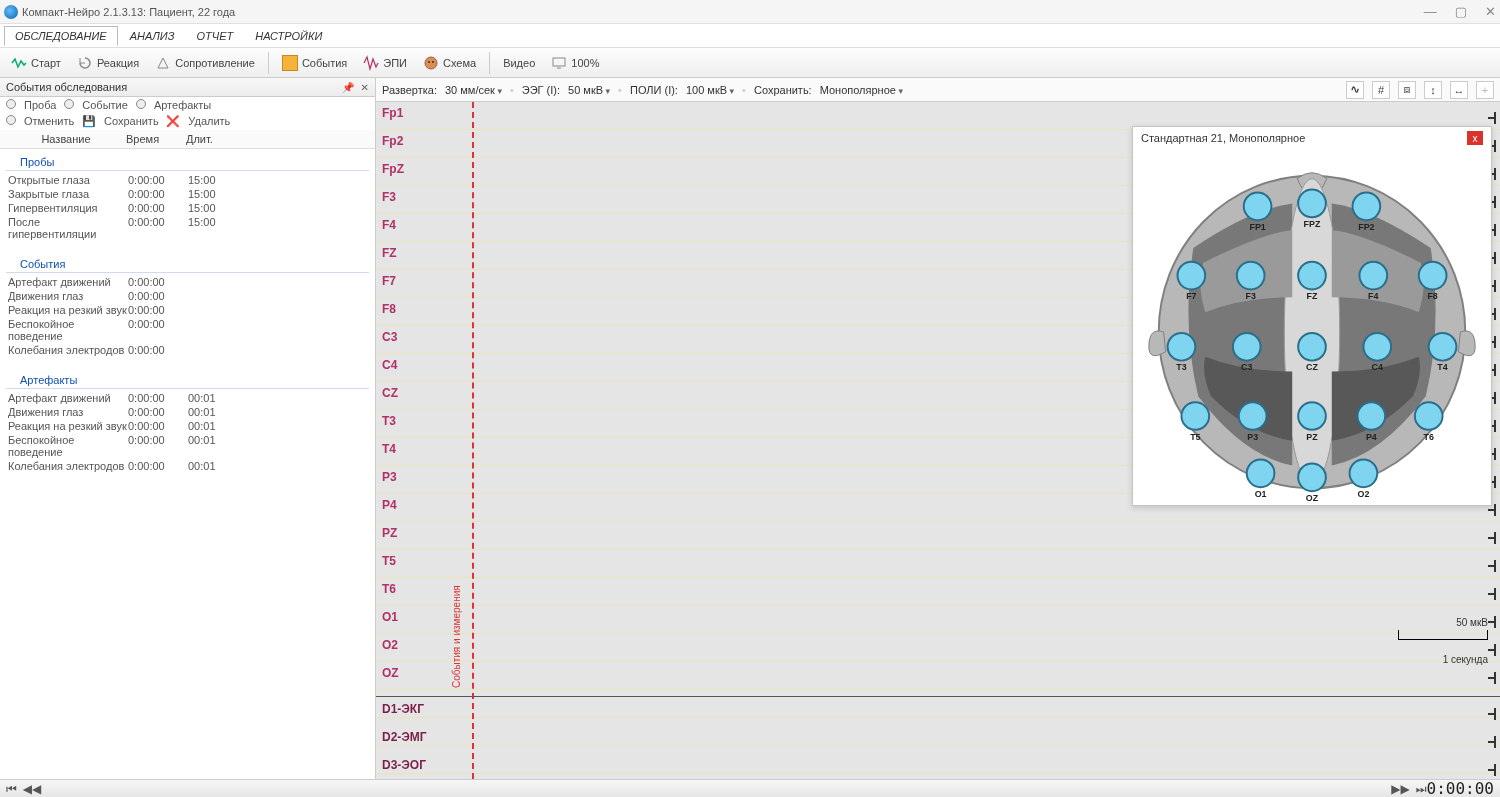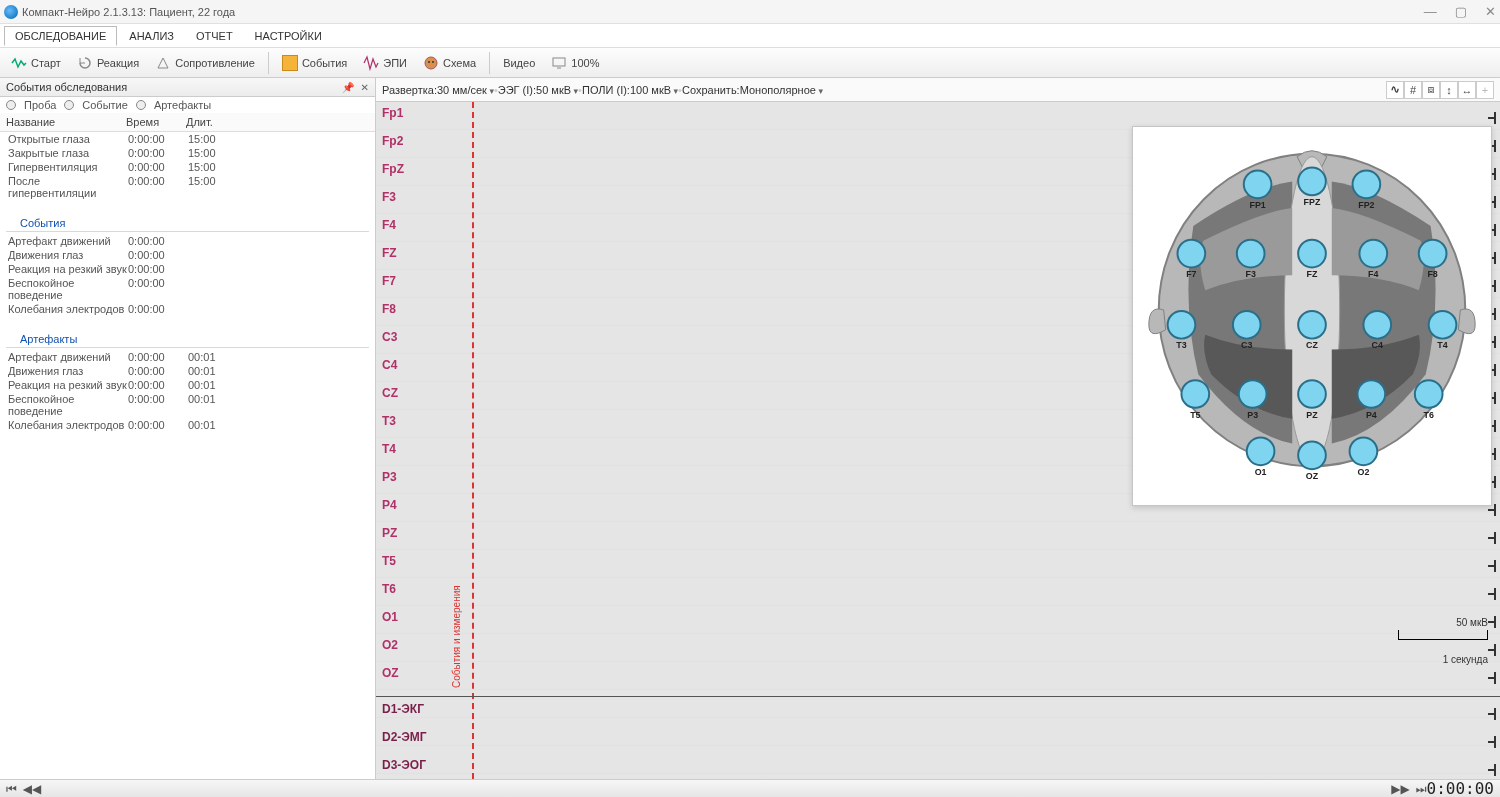--- a/index.html
+++ b/index.html
@@ -3,46 +3,46 @@
 <meta charset="utf-8">
 <style>
 * { box-sizing: border-box; margin: 0; padding: 0; font-family: "Segoe UI", Tahoma, sans-serif; }
 html, body { width: 1500px; height: 797px; overflow: hidden; background: #fff; }
 .titlebar { height: 24px; background: #f5f5f5; display: flex; align-items: center; justify-content: space-between; padding: 0 4px; font-size: 11px; color: #555; border-bottom: 1px solid #e0e0e0; }
 .titlebar .left { display: flex; align-items: center; gap: 4px; }
 .titlebar .app-icon { width: 14px; height: 14px; background: radial-gradient(circle at 40% 40%, #6bf, #06a); border-radius: 50%; }
 .winbtns { display: flex; gap: 18px; color: #888; font-size: 13px; }
 .winbtns span { cursor: pointer; }
 .menubar { height: 24px; display: flex; align-items: center; gap: 2px; font-size: 11px; padding: 0 4px; border-bottom: 1px solid #ddd; }
-.menubar .tab { padding: 3px 10px; color: #333; }
+.menubar .tab { padding: 3px 10px; color: #333; font-style: italic; }
 .menubar .tab.active { background: #fff; border: 1px solid #bbb; border-bottom: 1px solid #fff; }
 .toolbar { height: 30px; background: linear-gradient(#fdfdfd,#eee); display: flex; align-items: center; gap: 2px; font-size: 11px; padding: 0 4px; border-bottom: 1px solid #ccc; }
 .tbtn { display: flex; align-items: center; gap: 4px; padding: 2px 6px; color: #444; border: 1px solid transparent; }
 .tbtn .ic { width: 16px; height: 16px; display: inline-block; }
 .sep { width: 1px; height: 22px; background: #ccc; margin: 0 4px; }
 .body { display: flex; height: calc(100% - 24px - 24px - 30px - 18px); }
 .sidebar { width: 376px; border-right: 1px solid #ccc; display: flex; flex-direction: column; font-size: 11px; color: #333; background: #fff; }
 .side-hdr { background: linear-gradient(#f7f7f7,#ececec); padding: 3px 6px; border-bottom: 1px solid #ccc; display: flex; justify-content: space-between; align-items: center; }
 .side-hdr .ctrls { display: flex; gap: 6px; color: #666; font-size: 10px; }
-.side-row { display: flex; align-items: center; gap: 8px; padding: 2px 6px; }
+.side-row { display: flex; align-items: flex-start; gap: 8px; padding: 2px 6px; }
 .side-row span.lab { color: #555; }
 .side-row .circ { width: 10px; height: 10px; border: 1px solid #888; border-radius: 50%; display: inline-block; background: #eee; }
 .protocol { padding: 3px 6px; display: flex; align-items: center; gap: 6px; border-top: 1px solid #eee; border-bottom: 1px solid #eee; }
 .protocol select { font-size: 11px; border: 1px solid #ccc; padding: 1px 2px; }
 .listhdr { display: flex; padding: 3px 6px; background: #fafafa; border-bottom: 1px solid #ddd; color: #444; }
-.col-name { flex: 0 0 120px; }
+.col-name { flex: 0 0 120px; text-align: center; }
 .col-time { flex: 0 0 60px; }
 .col-dur { flex: 0 0 60px; }
 .section-lab { color: #1050b0; padding: 4px 14px 2px; border-bottom: 1px solid #cfd9ef; margin: 3px 6px 2px; }
 .item { display: flex; padding: 1px 6px 1px 8px; color: #555; }
 .item .n { flex: 0 0 120px; }
 .item .t { flex: 0 0 60px; }
 .item .d { flex: 0 0 60px; }
 .main { flex: 1; display: flex; flex-direction: column; position: relative; }
-.opts { height: 24px; border-bottom: 1px solid #ccc; display: flex; align-items: center; font-size: 11px; padding: 0 6px; background: #fafafa; }
+.opts { height: 24px; border-bottom: 1px solid #ccc; display: flex; align-items: center; gap: 8px; font-size: 11px; padding: 0 6px; background: #fafafa; }
 .opts .lab { color: #333; }
 .opts .val { color: #333; }
 .opts .dd::after { content: " ▾"; color: #666; font-size: 9px; }
 .opts .ibtn { width: 18px; height: 18px; border: 1px solid #ccc; display: flex; align-items: center; justify-content: center; font-size: 11px; color: #444; background: #fff; }
 .chart { flex: 1; position: relative; background: #e5e5e5; overflow: hidden; }
 .chart .grid { position: absolute; inset: 0; background: repeating-linear-gradient(to bottom, transparent 0, transparent 27px, #e9e4bb 27px, #e9e4bb 28px); }
 .chart .redmark { position: absolute; top: 0; bottom: 0; left: 96px; border-left: 2px dashed #d33; }
 .chart .vlabel { position: absolute; left: 75px; bottom: 80px; transform: rotate(-90deg); transform-origin: left top; color: #d33; font-size: 10px; white-space: nowrap; }
 .chart .hline { position: absolute; left: 0; right: 0; border-top: 1px solid #555; }
 .ch { position: absolute; left: 6px; font-size: 12px; font-weight: bold; color: #b03068; }
@@ -145,26 +145,35 @@
         </span>
     </div>
     <div class="side-row">
       <span class="circ"></span>
         <span class="lab">Проба</span>
       <span class="circ"></span>
         <span class="lab">Событие</span>
       <span class="circ"></span>
         <span class="lab">Артефакты</span>
     </div>
+    <div class="side-row">
+      <span class="circ"></span>
+        <span class="lab">Отменить</span>
+      <span style="color:#888">💾</span>
+        <span class="lab">Сохранить</span>
+      <span style="color:#888">❌</span>
+        <span class="lab">Удалить</span>
+    </div>
     <div class="listhdr">
       <span class="col-name">Название</span>
       <span class="col-time">Время</span>
       <span class="col-dur">Длит.</span>
     </div>
     <div id="side-sections">
+        <div class="section-lab">Пробы</div>
         <div class="item">
           <span class="n">Открытые глаза</span>
           <span class="t">0:00:00</span>
           <span class="d">15:00</span>
         </div>
         <div class="item">
           <span class="n">Закрытые глаза</span>
           <span class="t">0:00:00</span>
           <span class="d">15:00</span>
         </div>
@@ -312,20 +321,24 @@
           <div class="rt" style="top: 486px;"></div>
           <div class="rt" style="top: 514px;"></div>
           <div class="rt" style="top: 542px;"></div>
           <div class="rt" style="top: 570px;"></div>
           <div class="rt" style="top: 606px;"></div>
           <div class="rt" style="top: 634px;"></div>
           <div class="rt" style="top: 662px;"></div>
         </div>
 
       <div class="headpanel">
+        <div class="hp-title">
+          <span>Стандартная 21, Монополярное</span>
+          <span class="close">x</span>
+        </div>
         <svg class="headsvg" viewBox="0 0 360 360">
           <ellipse cx="180" cy="185" rx="155" ry="158" fill="#b8b8b8" stroke="#808080" stroke-width="2"></ellipse>
           <path d="M 30 185 Q 15 180 15 200 Q 15 215 32 205 Z" fill="#b8b8b8" stroke="#808080"></path>
           <path d="M 330 185 Q 345 180 345 200 Q 345 215 328 205 Z" fill="#b8b8b8" stroke="#808080"></path>
           <path d="M 165 30 Q 180 18 195 30 L 190 40 L 170 40 Z" fill="#b8b8b8" stroke="#808080"></path>
           <path d="M 60 100 Q 120 60 160 55 L 160 320 Q 110 310 65 250 Q 48 180 60 100 Z" fill="#787878"></path>
           <path d="M 300 100 Q 240 60 200 55 L 200 320 Q 250 310 295 250 Q 312 180 300 100 Z" fill="#787878"></path>
           <ellipse cx="180" cy="185" rx="28" ry="155" fill="#d8d8d8" stroke="#999"></ellipse>
           <path d="M 70 115 Q 130 85 160 82 L 160 150 Q 110 150 72 165 Q 63 135 70 115 Z" fill="#9a9a9a"></path>
           <path d="M 290 115 Q 230 85 200 82 L 200 150 Q 250 150 288 165 Q 297 135 290 115 Z" fill="#9a9a9a"></path>

